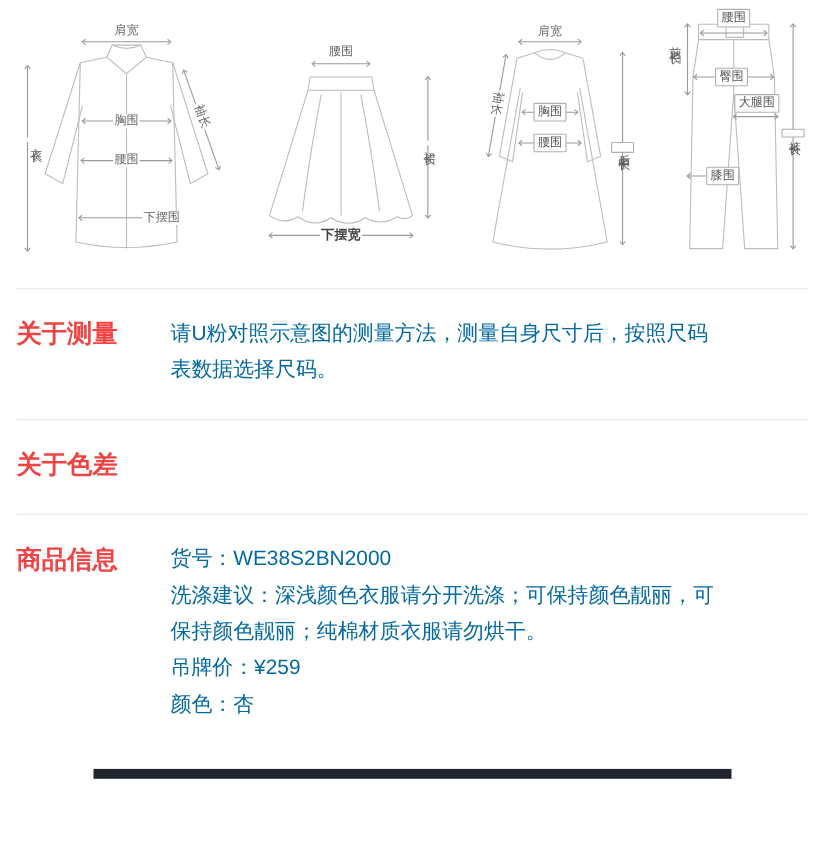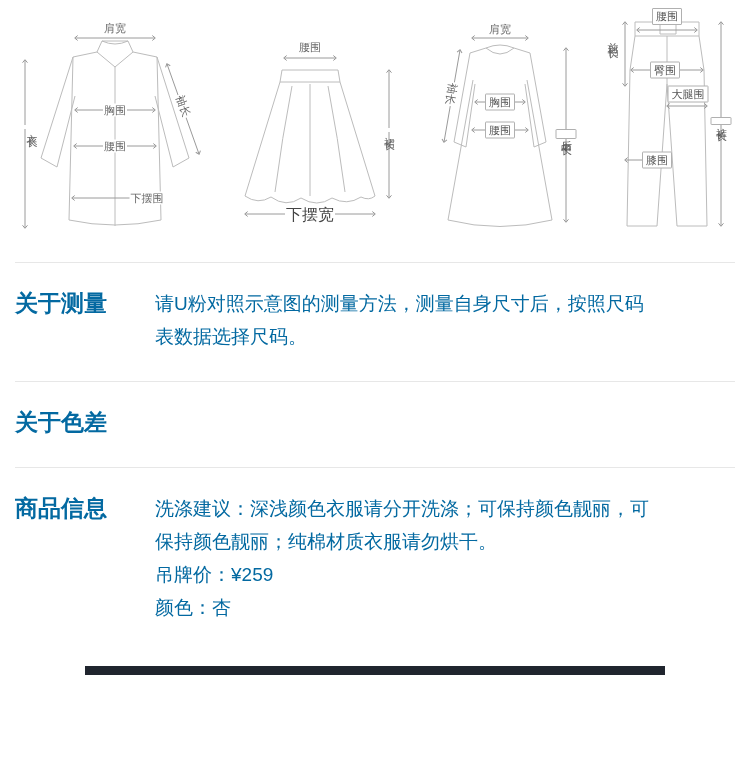--- a/index.html
+++ b/index.html
@@ -6,23 +6,23 @@
   body{width:750px;background:#fff;font-family:"Liberation Sans",sans-serif;}
   .page{width:750px;height:773px;position:relative;overflow:hidden;background:#fff;}
   .diagram-strip{position:relative;height:252px;margin-bottom:10px;}
   .diagram{position:absolute;}
   svg{display:block;}
   .lbl{position:absolute;font-size:11px;line-height:13px;color:#666;background:#fff;padding:0 1px;white-space:nowrap;z-index:2;}
   .c{transform:translateX(-50%);}
   .m{transform:translate(-50%,-50%);}
   .v{writing-mode:vertical-rl;letter-spacing:2px;}
   .boxed{border:1px solid #b0b0b0;padding:1px 3px;color:#555;border-radius:1px;}
-  .bold{font-weight:normal;font-size:16px;color:#444;}
+  .bold{font-weight:bold;font-size:12px;color:#444;}
   .info-section{display:flex;margin:0 15px;border-top:1px solid #e7e7e7;padding:24px 0 28px;}
-  .sec-title{flex:none;width:140px;margin:0;font-size:23px;font-weight:bold;color:#0369a1;line-height:33px;}
+  .sec-title{flex:none;width:140px;margin:0;font-size:23px;font-weight:bold;color:#ef4444;line-height:33px;}
   .sec-body{flex:1;font-size:19px;color:#0369a1;line-height:33px;padding-right:76px;}
   .sec-body p{margin:0;}
   .footer-bar{width:580px;height:9px;background:#20252e;margin:14px auto 0;}
 </style>
 </head>
 <body>
 
 <div class="page">
 
   <div class="diagram-strip">
@@ -157,20 +157,21 @@
     <div class="sec-body">请U粉对照示意图的测量方法，测量自身尺寸后，按照尺码表数据选择尺码。</div>
   </section>
 
   <section class="info-section">
     <h2 class="sec-title">关于色差</h2>
   </section>
 
   <section class="info-section">
     <h2 class="sec-title">商品信息</h2>
     <div class="sec-body">
+      <p>货号：WE38S2BN2000</p>
       <p>洗涤建议：深浅颜色衣服请分开洗涤；可保持颜色靓丽，可保持颜色靓丽；纯棉材质衣服请勿烘干。</p>
       <p>吊牌价：¥259</p>
       <p>颜色：杏</p>
     </div>
   </section>
 
   <div class="footer-bar"></div>
 
 </div>
 

